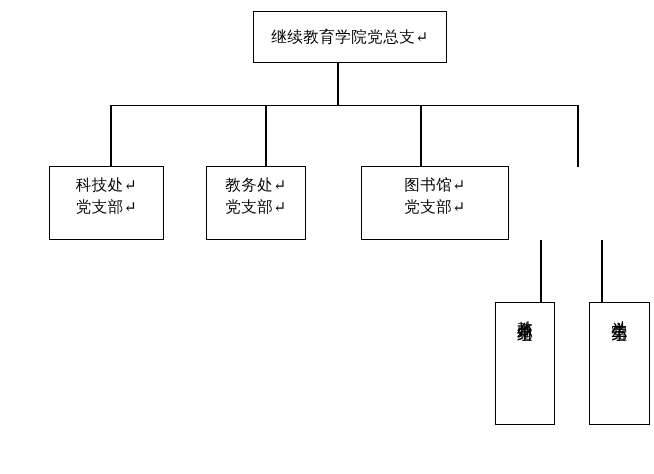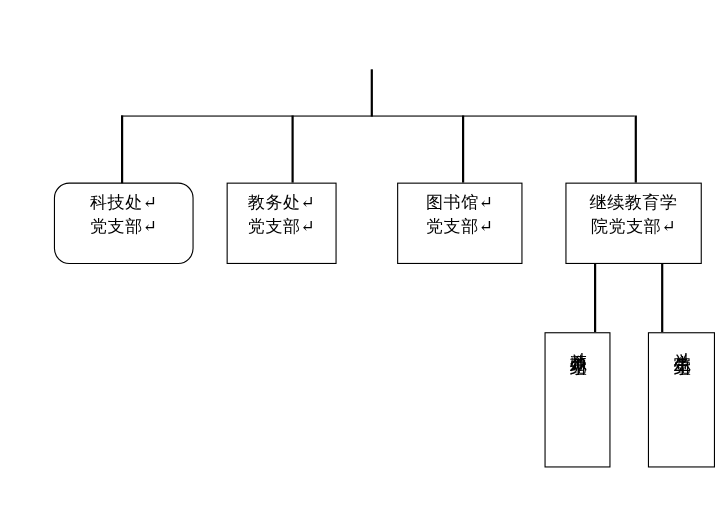--- a/index.html
+++ b/index.html
@@ -58,23 +58,23 @@
   }
   
   .node.level2 {
     top: 166px;
     height: 74px;
     padding-top: 7px;
   }
   .node.level2 .node-label {
     font-size: 15.5px;
   }
-  #node-keji    { left: 49px;  width: 127px; border-radius: 14px; }
+  #node-keji    { left: 49px;  width: 115px; }
   #node-jiaowu  { left: 206px; width: 100px; }
-  #node-tushu   { left: 361px; width: 114px; }
+  #node-tushu   { left: 361px; width: 148px; }
   #node-jixu    { left: 514px; width: 124px; }
 
   
   .node.vert {
     top: 302px;
     height: 123px;
     display: flex;
     align-items: flex-start;
     justify-content: center;
     padding-top: 6px;
@@ -119,40 +119,39 @@
 
   <div class="line v" id="line-root-stem"></div>
   <div class="line h" id="line-bus"></div>
   <div class="line v" id="line-drop-keji"></div>
   <div class="line v" id="line-drop-jiaowu"></div>
   <div class="line v" id="line-drop-tushu"></div>
   <div class="line v" id="line-drop-jixu"></div>
   <div class="line v" id="line-drop-jiaoshi"></div>
   <div class="line v" id="line-drop-xuesheng"></div>
 
+  <div class="node horiz" id="node-root">
+    <span class="node-label">继续教育学院党总支↵</span>
+  </div>
 
   <div class="node horiz level2" id="node-keji">
     <span class="node-label">科技处↵
 党支部↵</span>
   </div>
 
   <div class="node horiz level2" id="node-jiaowu">
     <span class="node-label">教务处↵
 党支部↵</span>
   </div>
 
   <div class="node horiz level2" id="node-tushu">
     <span class="node-label">图书馆↵
 党支部↵</span>
   </div>
 
-  <div class="node horiz level2" id="node-jixu">
-    <span class="node-label">继续教育学
-院党支部↵</span>
-  </div>
 
   <div class="node vert" id="node-jiaoshi">
     <span class="node-label">教师党小组↵</span>
   </div>
 
   <div class="node vert" id="node-xuesheng">
     <span class="node-label">学生党小组↵</span>
   </div>
 
 </div>

